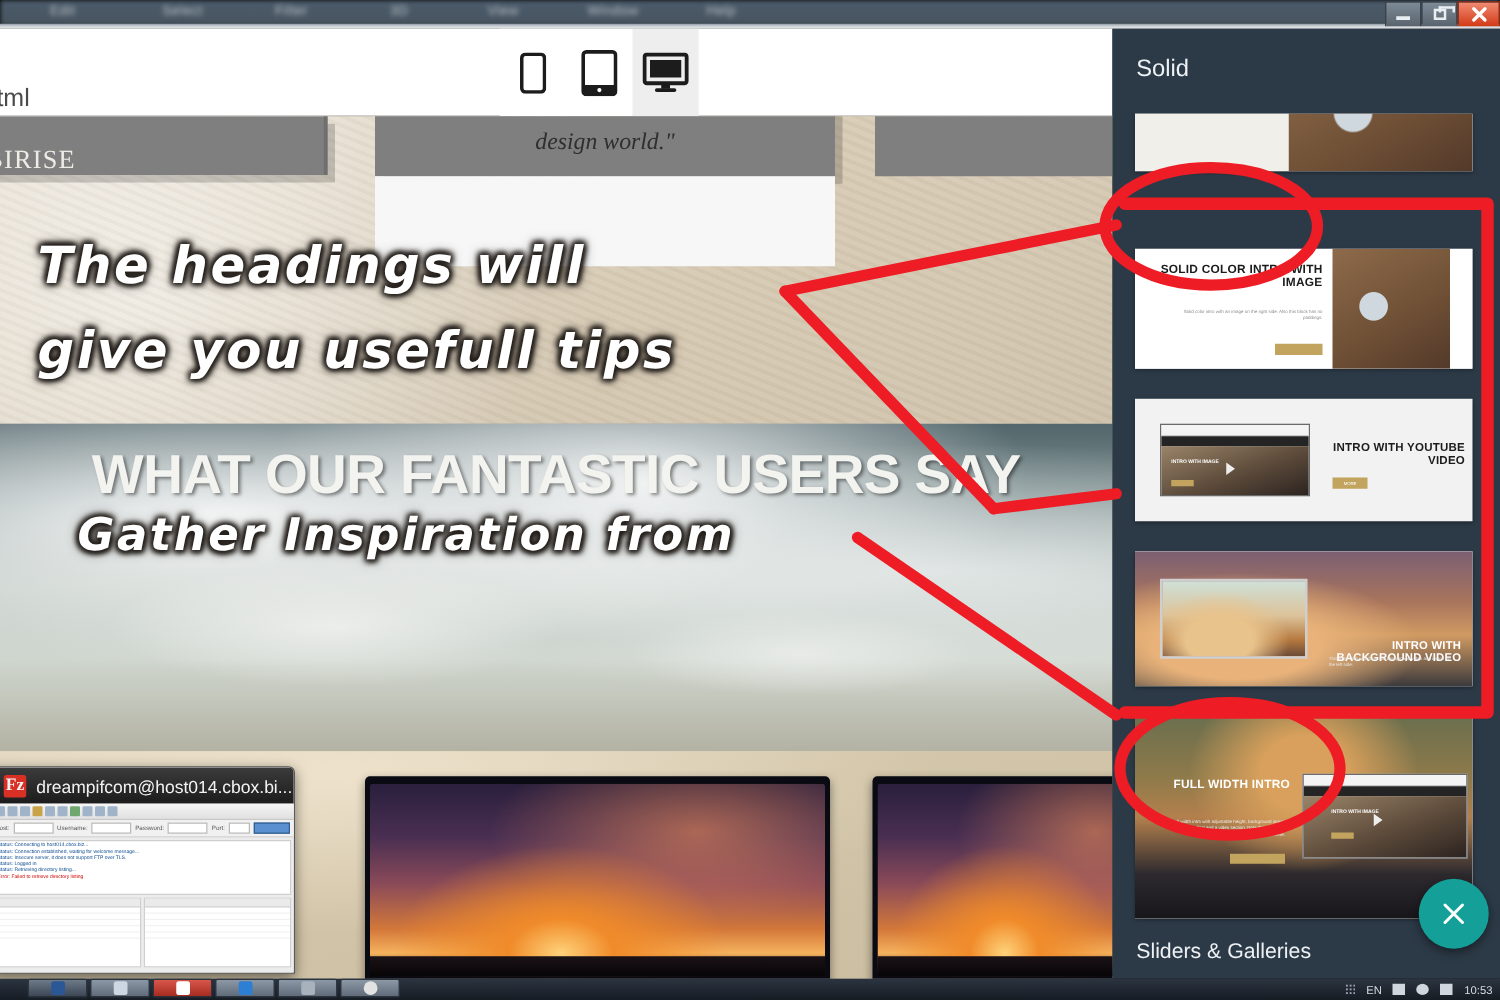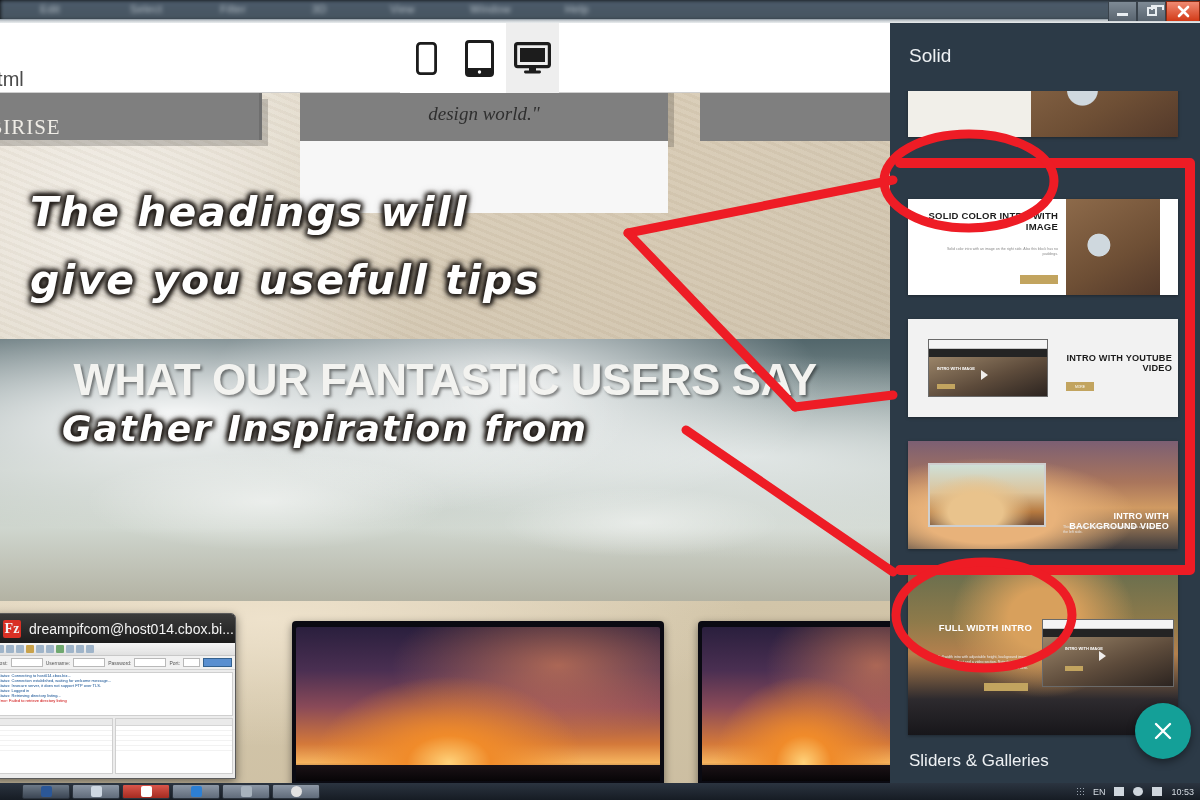--- a/index.html
+++ b/index.html
@@ -246,21 +246,21 @@
       2px -2px 4px rgba(30,26,22,.8), -2px -2px 4px rgba(30,26,22,.8);
     white-space:nowrap; letter-spacing:2px;
   }
   .hand.h1{ left:30px; top:178px; font-size:41px; line-height:68px; }
   .hand.h2{ left:62px; top:402px; font-size:36px; line-height:54px; }
 
   
   .taskbar{
     position:absolute; left:0; top:783px; width:1200px; height:17px;
     background:linear-gradient(#2b3440,#161c24);
-    display:flex; align-items:center; z-index:45;padding-left:20px;
+    display:flex; z-index:45;padding-left:20px;
   }
   .tb-item{ width:48px; height:15px; margin-left:2px; border-radius:2px;
     background:linear-gradient(#8d98a6,#606b7a); border:1px solid #2b333d;
     display:flex;align-items:center;justify-content:center;}
   .tb-item .ic{ width:11px;height:11px;border-radius:2px;}
   .tray{ margin-left:auto; display:flex; align-items:center; gap:9px; padding-right:6px; color:#d5dbe2; font-size:9px;}
   .tray .dots{ width:8px;height:9px;
     background-image:radial-gradient(circle,#9aa4af 40%,transparent 41%);
     background-size:3px 3px;}
   .tray .ic{ width:10px;height:9px; }

